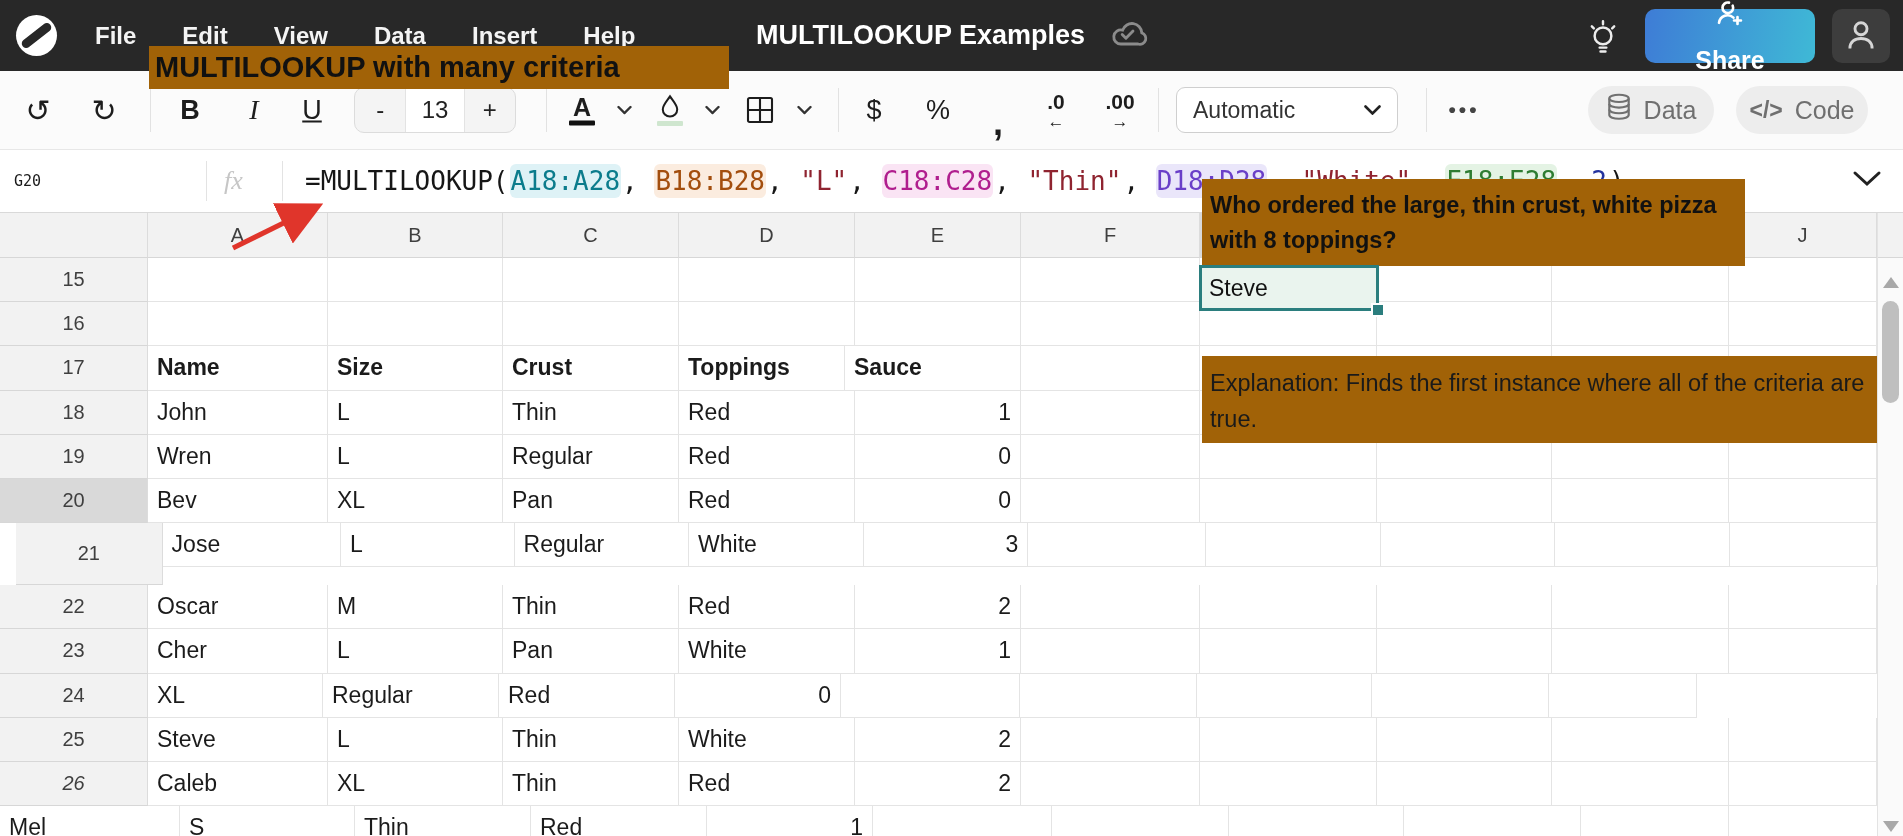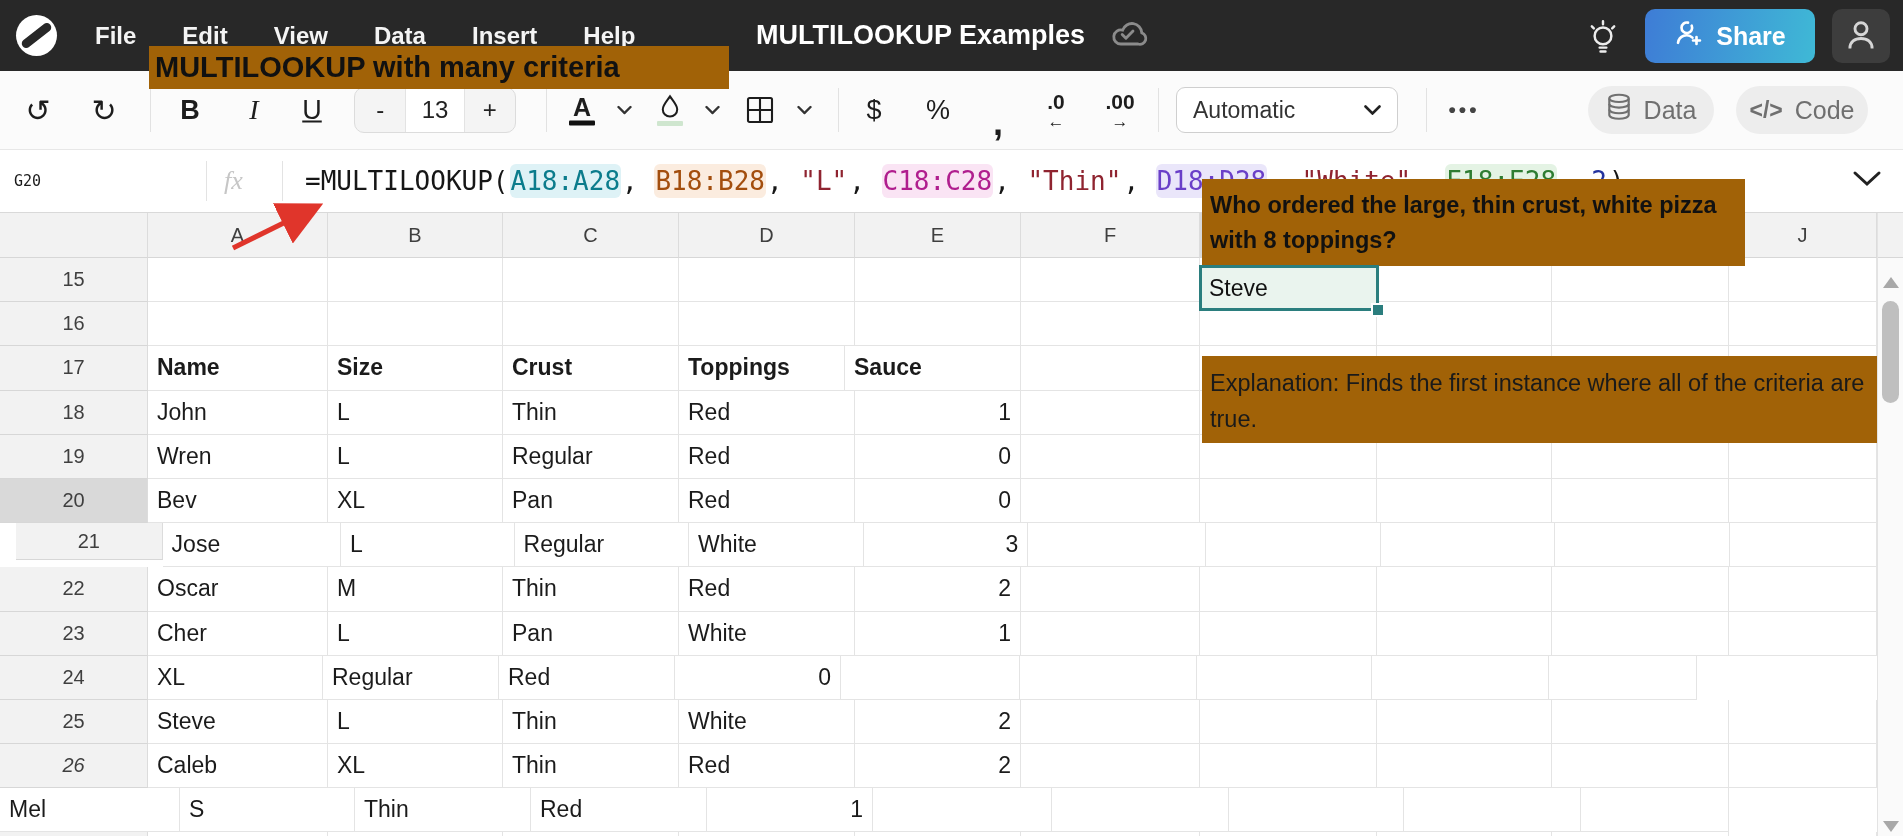--- a/index.html
+++ b/index.html
@@ -15,21 +15,21 @@
   .logo .slash { position:absolute; left:3px; top:16px; width:35px; height:9px;
                  background:var(--topbar-bg); border-radius:5px; transform:rotate(-38deg); }
   .menus { position:absolute; left:95px; top:0; height:71px; display:flex; gap:46px; align-items:center; }
   .menu-item { color:#f4f4f4; font-size:24px; font-weight:600; cursor:default; }
   .doc-title-wrap { position:absolute; left:50%; top:0; transform:translateX(-50%);
                     height:71px; display:flex; align-items:center; gap:22px; }
   .doc-title { color:#fff; font-size:27px; font-weight:700; white-space:nowrap; }
   .bulb { position:absolute; left:1586px; top:18px; }
   .share-btn { position:absolute; left:1645px; top:9px; width:170px; height:54px; border-radius:10px;
                background:linear-gradient(100deg, var(--accent-share-start), var(--accent-share-end));
-               display:flex; align-items:center; justify-content:center; gap:12px; cursor:pointer; }
+               display:flex; align-items:center; justify-content:center; gap:12px; cursor:pointer;flex-direction:column; }
   .share-btn span { color:#fff; font-size:25px; font-weight:600; }
   .avatar-btn { position:absolute; left:1832px; top:9px; width:58px; height:54px; border-radius:10px;
                 background:#3d3d3d; display:flex; align-items:center; justify-content:center; }
 
   
   .toolbar { position:absolute; left:0; top:71px; width:1903px; height:79px;
              background:#fbfbfb; border-bottom:1px solid #e7e7e7; }
   .titem { position:absolute; top:50%; transform:translateY(-50%); display:flex;
            align-items:center; justify-content:center; color:#1d1d1d; cursor:pointer; }
   .tsep { position:absolute; top:50%; transform:translateY(-50%); width:1px; height:44px; background:#e2e2e2; }
@@ -359,21 +359,21 @@
         <div class="gcell" style="width: 176px; height: 44.2px;">Pan</div>
         <div class="gcell" style="width: 176px; height: 44.2px;">Red</div>
         <div class="gcell num" style="width: 166px; height: 44.2px;">0</div>
         <div class="gcell" style="width: 179px; height: 44.2px;"></div>
         <div class="gcell" style="width: 177px; height: 44.2px;"></div>
         <div class="gcell" style="width: 175px; height: 44.2px;"></div>
         <div class="gcell" style="width: 177px; height: 44.2px;"></div>
         <div class="gcell" style="width: 148px; height: 44.2px;"></div>
       </div>
       <div class="grow">
-        <div class="gcell rowhead" style="width: 148px; height: 37px; margin-left: 16px;">21</div>
+        <div class="gcell rowhead" style="width: 148px; height: 62px; margin-left: 16px;">21</div>
         <div class="gcell" style="width: 180px; height: 44.2px;">Jose</div>
         <div class="gcell" style="width: 175px; height: 44.2px;">L</div>
         <div class="gcell" style="width: 176px; height: 44.2px;">Regular</div>
         <div class="gcell" style="width: 176px; height: 44.2px;">White</div>
         <div class="gcell num" style="width: 166px; height: 44.2px;">3</div>
         <div class="gcell" style="width: 179px; height: 44.2px;"></div>
         <div class="gcell" style="width: 177px; height: 44.2px;"></div>
         <div class="gcell" style="width: 175px; height: 44.2px;"></div>
         <div class="gcell" style="width: 177px; height: 44.2px;"></div>
         <div class="gcell" style="width: 148px; height: 44.2px;"></div>

